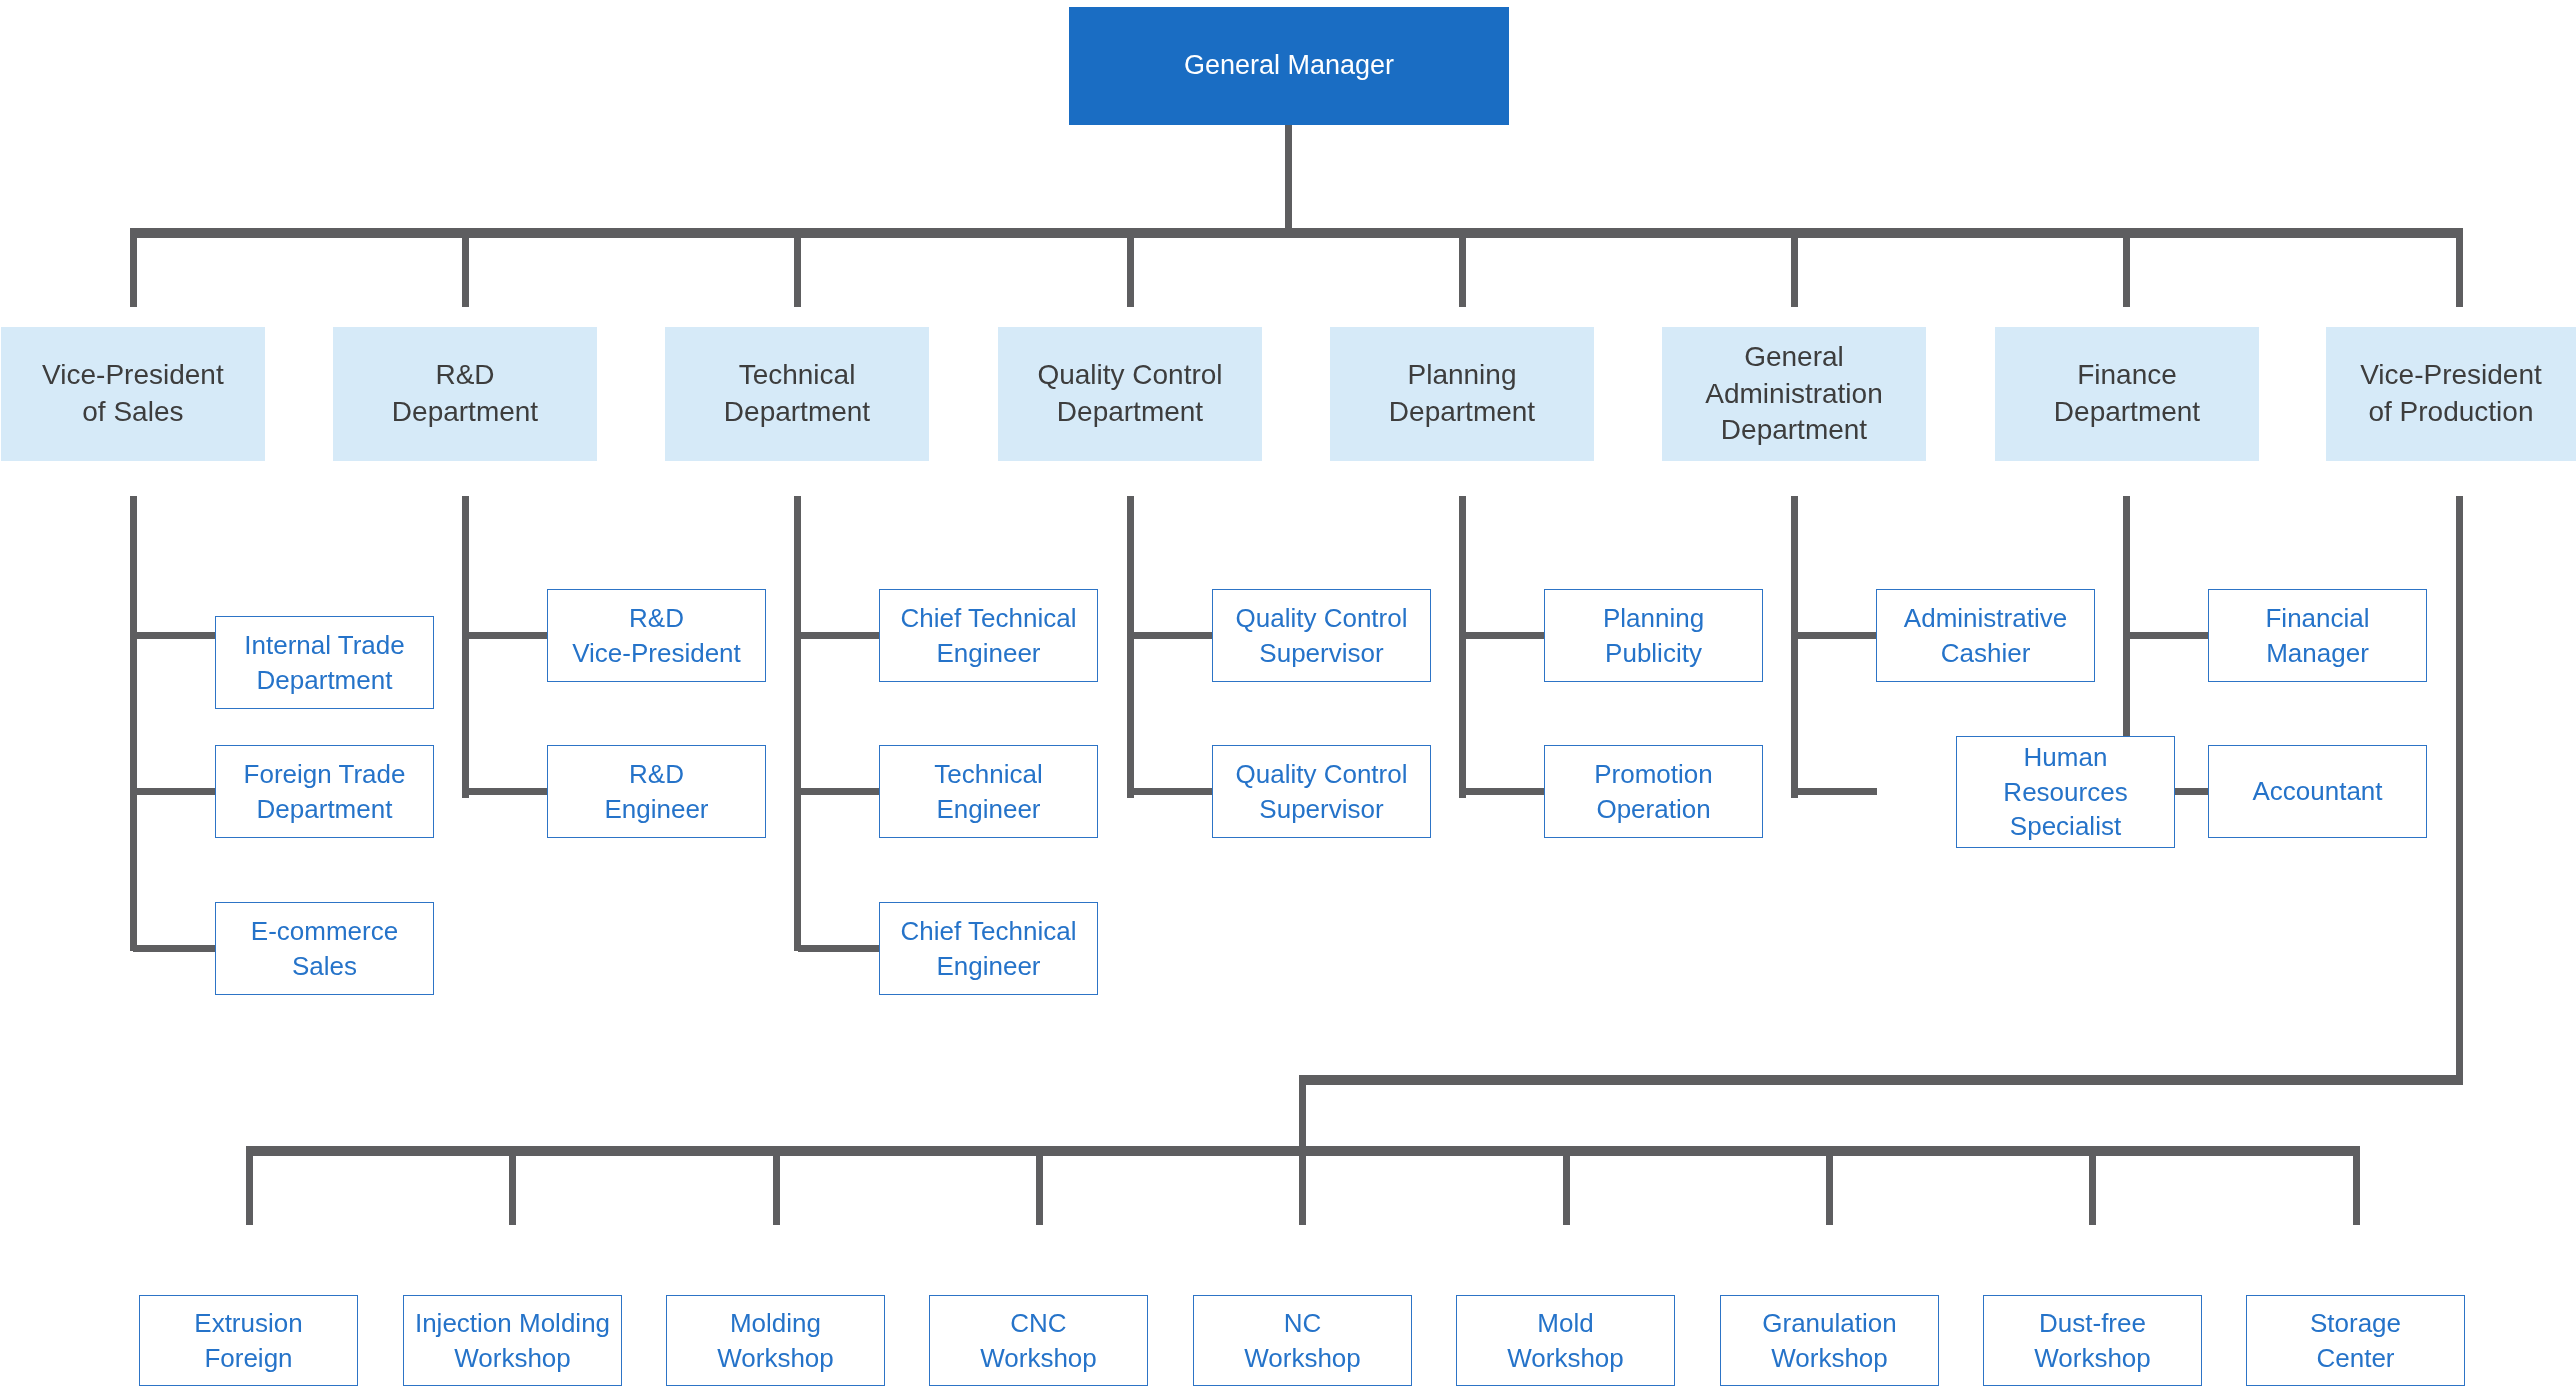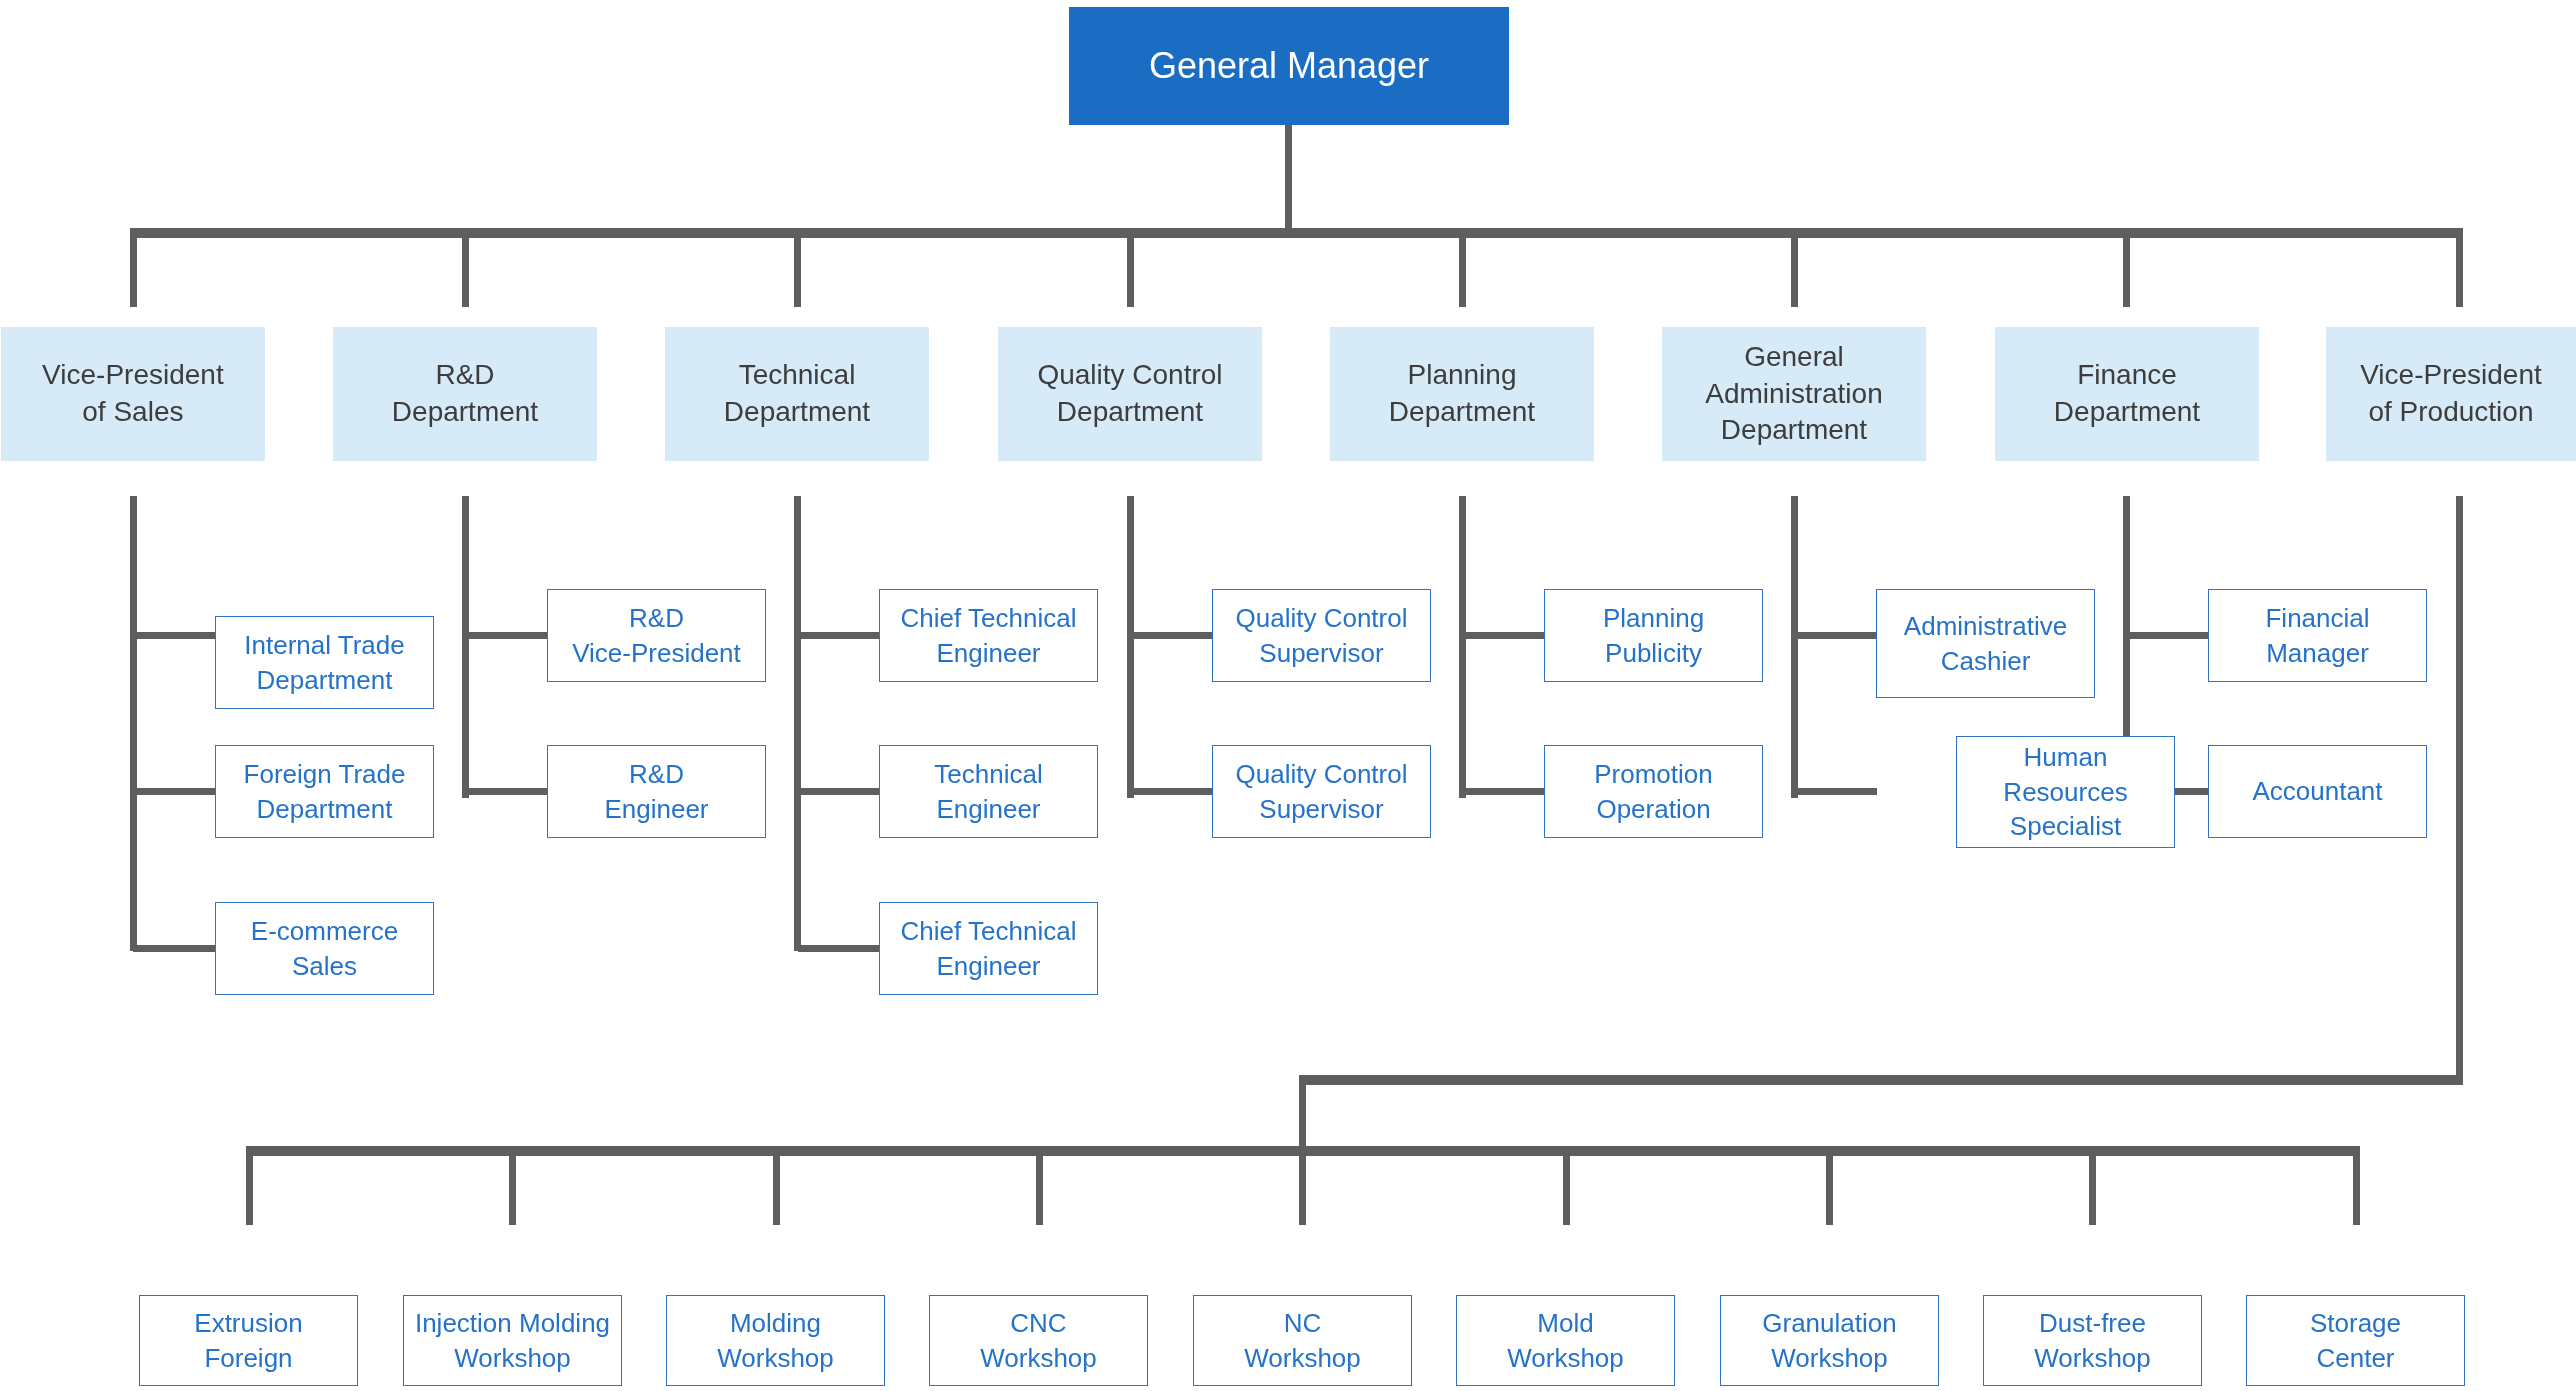--- a/index.html
+++ b/index.html
@@ -15,21 +15,21 @@
   .h.bus { height: 10.3px; }
 
   
   .node {
     position: absolute; box-sizing: border-box;
     display: flex; align-items: center; justify-content: center;
     text-align: center; white-space: pre-line;
   }
   .root {
     background: var(--root-bg, #1a6dc3); color: var(--root-text, #ffffff);
-    font-size: 36px; line-height: 1.25; text-align: right;
+    font-size: 27px; line-height: 1.25; text-align: right;
   }
   .dept {
     background: var(--dept-bg, #d6eaf8); color: var(--dept-text, #3d3d3d);
     font-size: 28px; line-height: 1.32;
   }
   .leaf {
     background: #ffffff; border: 1.7px solid var(--leaf-border, #2d74c6);
     color: var(--leaf-text, #2573c9); font-size: 26px; line-height: 1.33;
   }
 </style>
@@ -133,21 +133,21 @@
   <div class="node leaf" style="left:1212px;top:589px;width:219px;height:93px">Quality Control
 Supervisor</div>
   <div class="node leaf" style="left:1212px;top:745px;width:219px;height:93px">Quality Control
 Supervisor</div>
 
   <div class="node leaf" style="left:1544px;top:589px;width:219px;height:93px">Planning
 Publicity</div>
   <div class="node leaf" style="left:1544px;top:745px;width:219px;height:93px">Promotion
 Operation</div>
 
-  <div class="node leaf" style="left:1876px;top:589px;width:219px;height:109px">Administrative
+  <div class="node leaf" style="left:1876px;top:589px;width:219px;height:93px">Administrative
 Cashier</div>
   <div class="node leaf" style="left:1956px;top:736px;width:219px;height:112px">Human
 Resources
 Specialist</div>
 
   <div class="node leaf" style="left:2208px;top:589px;width:219px;height:93px">Financial
 Manager</div>
   <div class="node leaf" style="left:2208px;top:745px;width:219px;height:93px">Accountant</div>
 
   <div class="node leaf" style="left:139px;top:1295px;width:219px;height:91px">Extrusion

